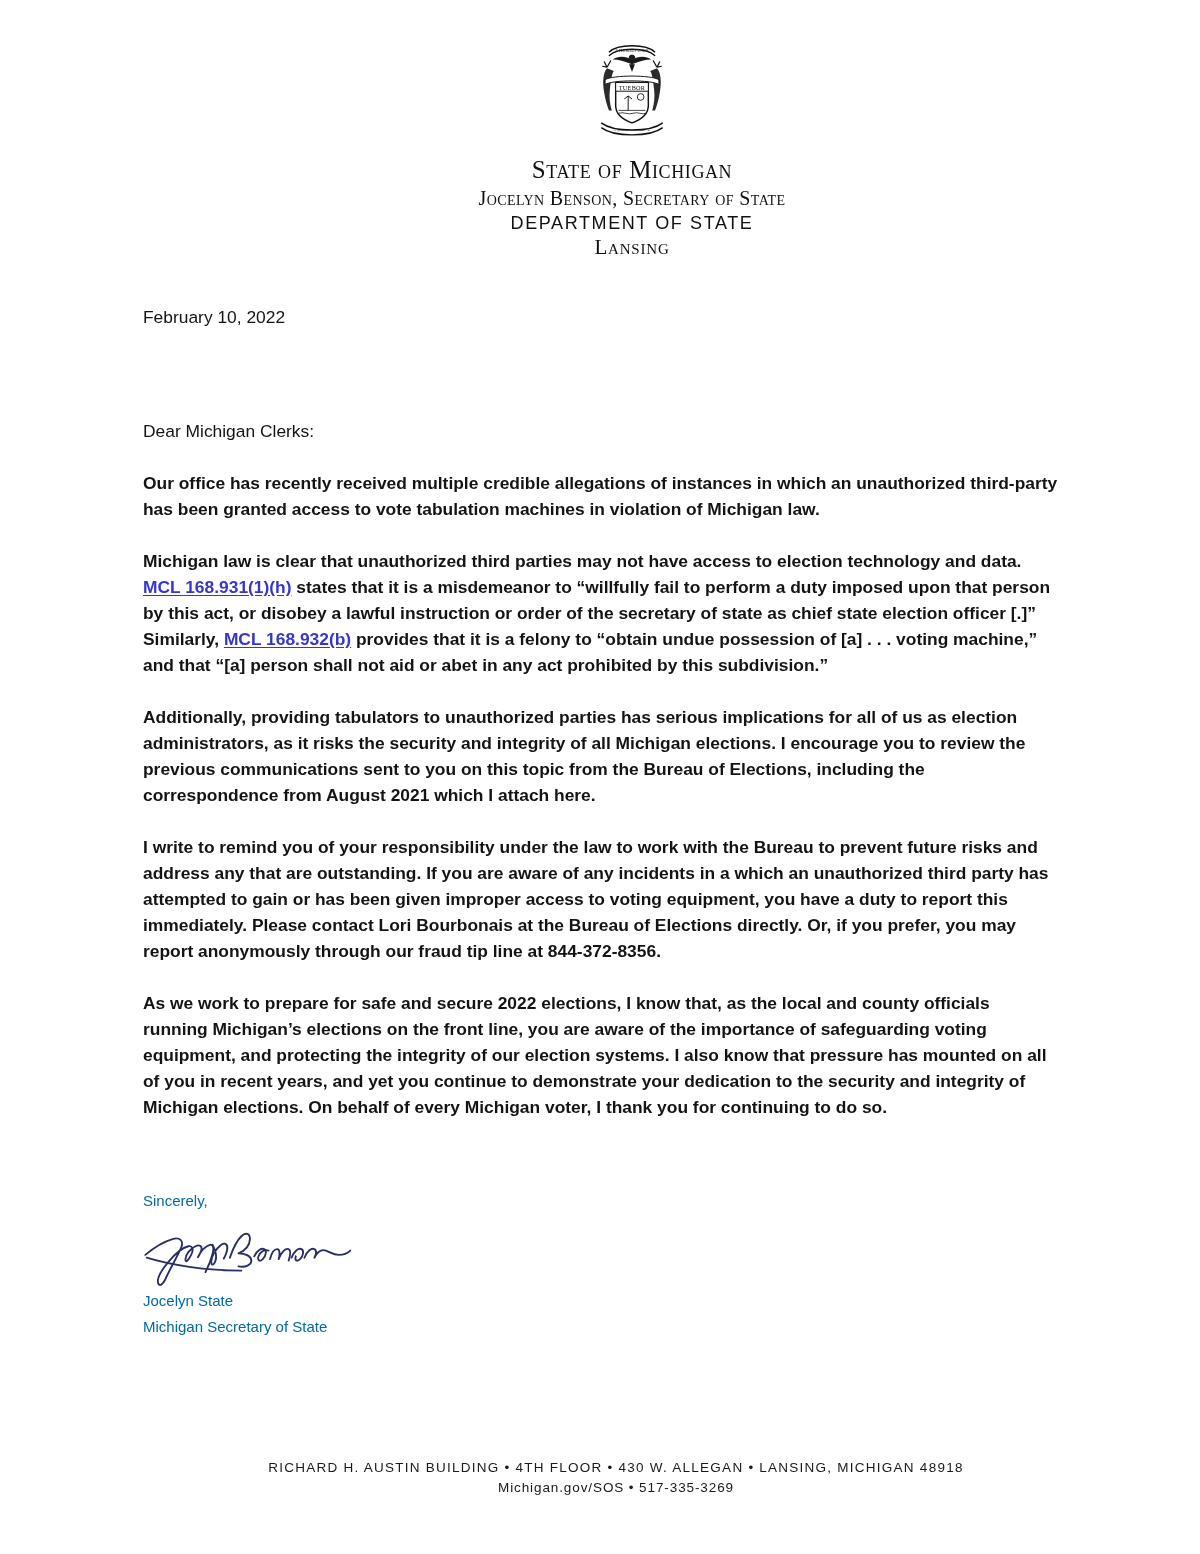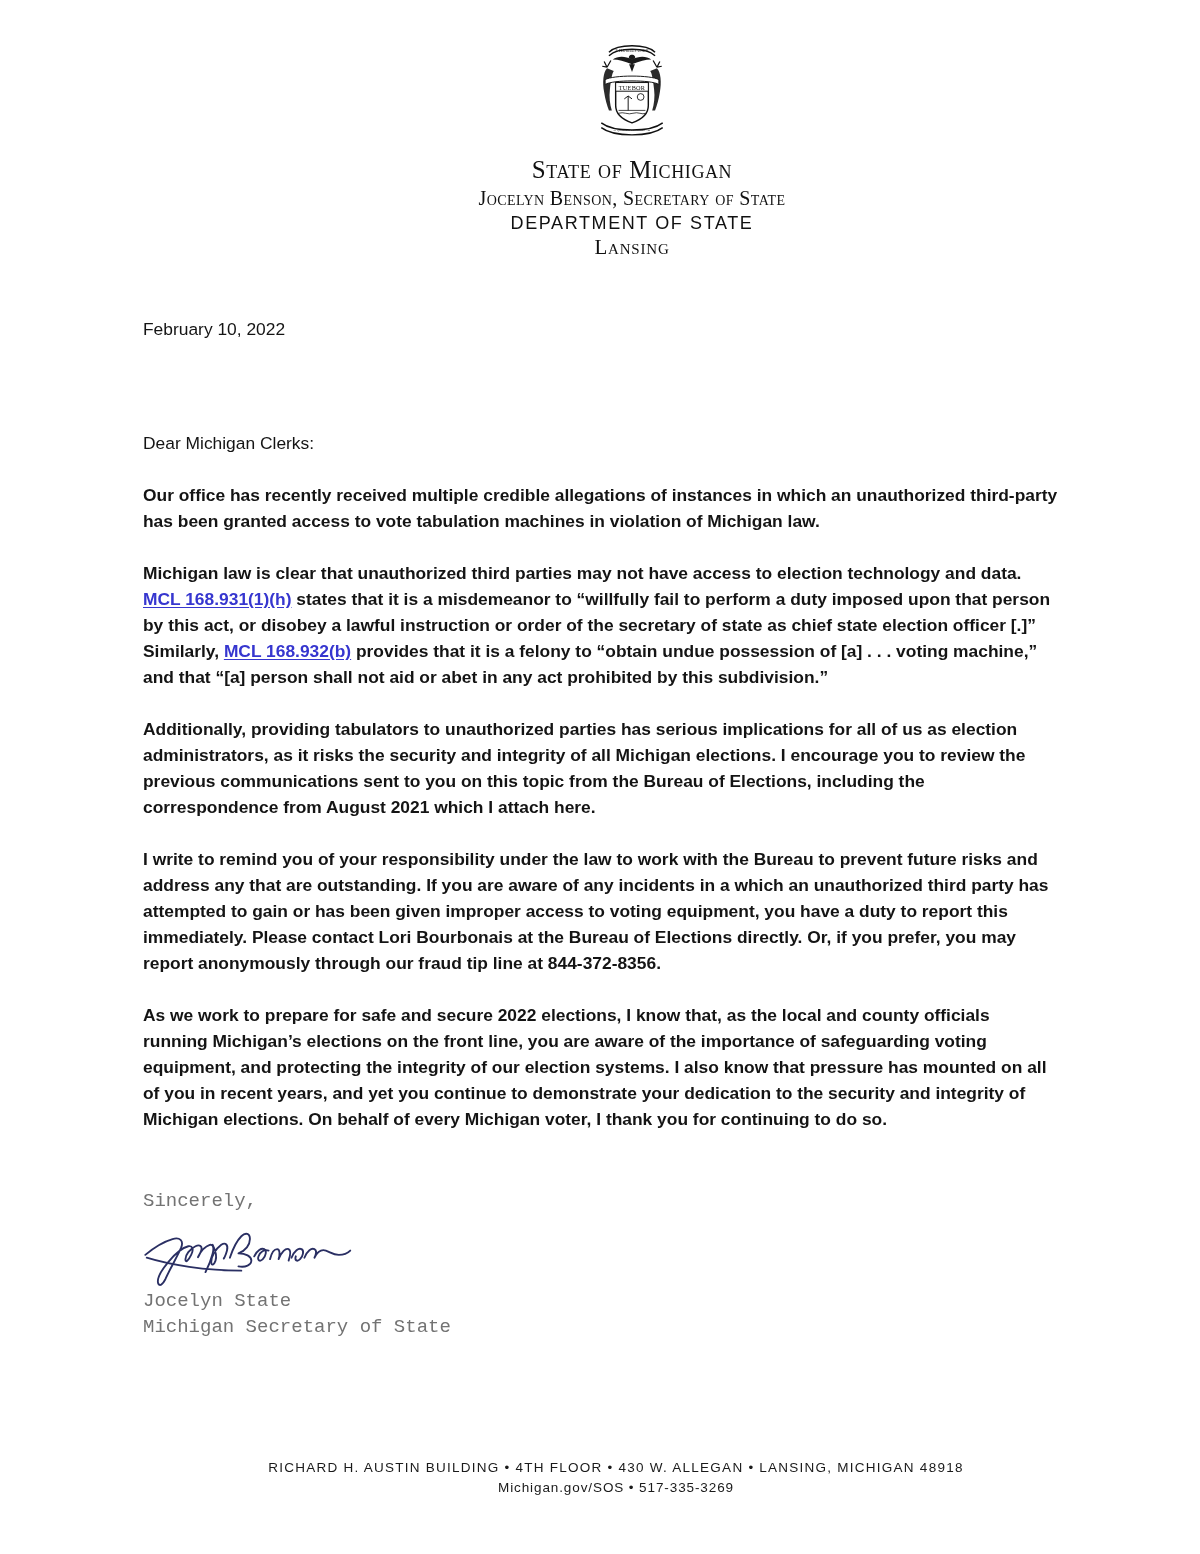--- a/index.html
+++ b/index.html
@@ -68,21 +68,21 @@
     font-variant: small-caps;
     font-size: 21px;
     letter-spacing: 0.8px;
     color: #111111;
   }
 
   
   .letter-body {
     position: absolute;
     left: 143px;
-    top: 316px;
+    top: 304px;
     width: 916px;
     font-family: "Liberation Sans", sans-serif;
     font-size: 17.4px;
     line-height: 26px;
     color: #141414;
   }
   .date-line {
     margin: 0 0 88px 0;
   }
   .salutation {
@@ -101,24 +101,24 @@
     text-decoration: underline;
     text-underline-offset: 2px;
   }
 
   
   .sign-off {
     position: absolute;
     left: 143px;
     top: 1188px;
     width: 600px;
-    font-family: Liberation Mono, monospace;
-    font-size: 19px;
+    font-family: Liberation Sans, sans-serif;
+    font-size: 15px;
     line-height: 26px;
-    color: #737373;
+    color: #0369a1;
   }
   .sincerely { margin: 0; }
   .signature-img {
     display: block;
     width: 215px;
     height: 72px;
     margin: 2px 0 0 -2px;
   }
   .sig-name { margin: 0; }
   .sig-title { margin: 0; }

